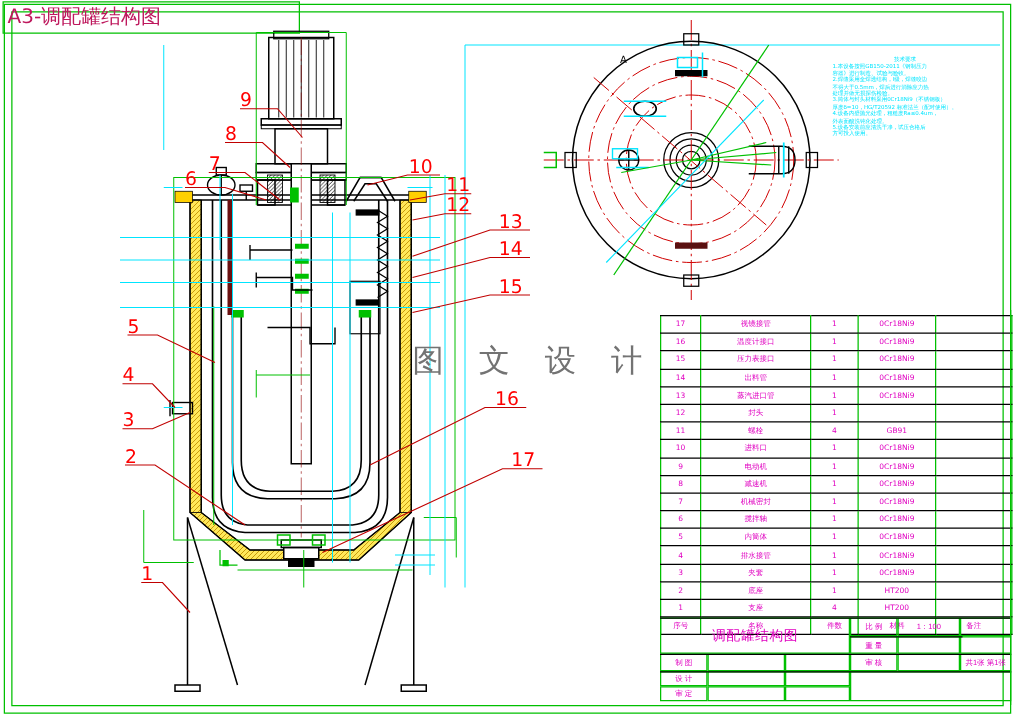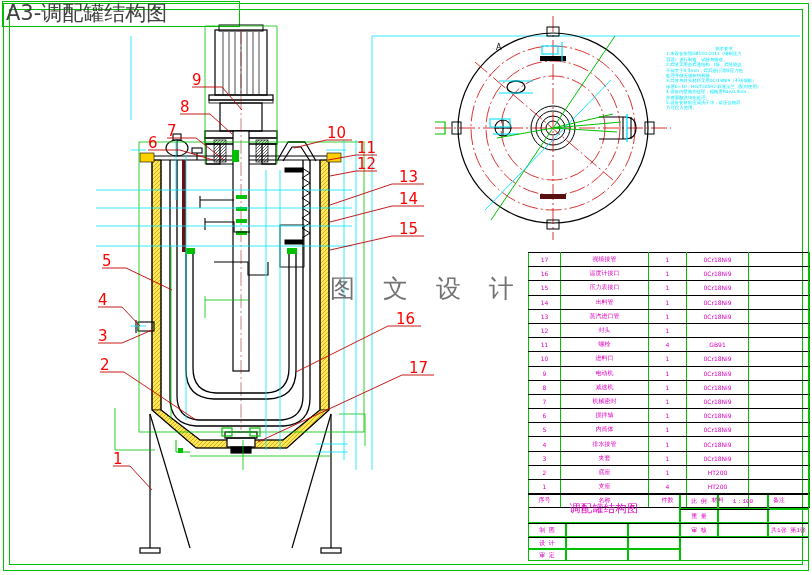--- a/index.html
+++ b/index.html
@@ -17,21 +17,21 @@
     border:1px solid #00c000;
   }
   .frame-inner {
     position:absolute; left:9px; top:9px; width:794px; height:556px;
     border:1px solid #00c000;
   }
 
   
   .sheet-title {
     position:absolute; left:6px; top:2px;
-    font-size:21px; line-height:22px; color:#404040;
+    font-size:16px; line-height:22px; color:#be185d;
     font-family:"DejaVu Sans","Liberation Sans",sans-serif;
     white-space:nowrap; letter-spacing:0px;
   }
   .title-box {
     position:absolute; left:2px; top:1px; width:238px; height:26px;
     border:1px solid #00c000;
   }
 
   
   svg.layer { position:absolute; left:0; top:0; width:812px; height:575px; overflow:visible; }
@@ -79,21 +79,21 @@
   .ptable td.c-rem  { width:61px; }
   .ptable tr.hdr td { font-size:6px; }
 
   
   .tblock { position:absolute; left:528px; top:494px; width:281px; height:66px; }
   .tblock .cell {
     position:absolute;
     border:1px solid #00c000;
     font-size:6px; color:#e000c0;
     display:flex; align-items:center; justify-content:center;
-    font-family:Liberation Mono, monospace;
+    font-family:Liberation Sans, sans-serif;
     white-space:nowrap; overflow:hidden;
   }
   .tblock .bigname {
     font-size:11px; color:#e000c0; letter-spacing:0.5px;
   }
   .tblock .hrule { position:absolute; background:#000; height:1px; }
 </style>
 </head>
 <body>
 

